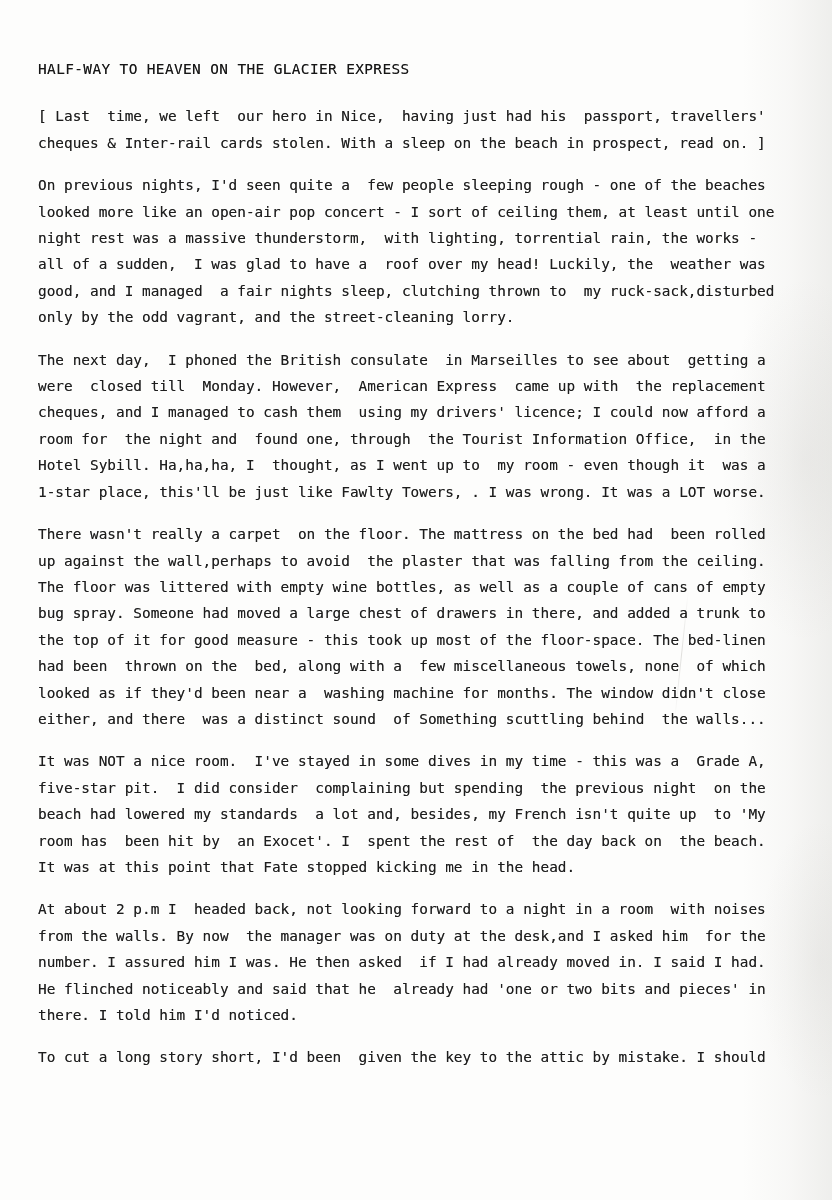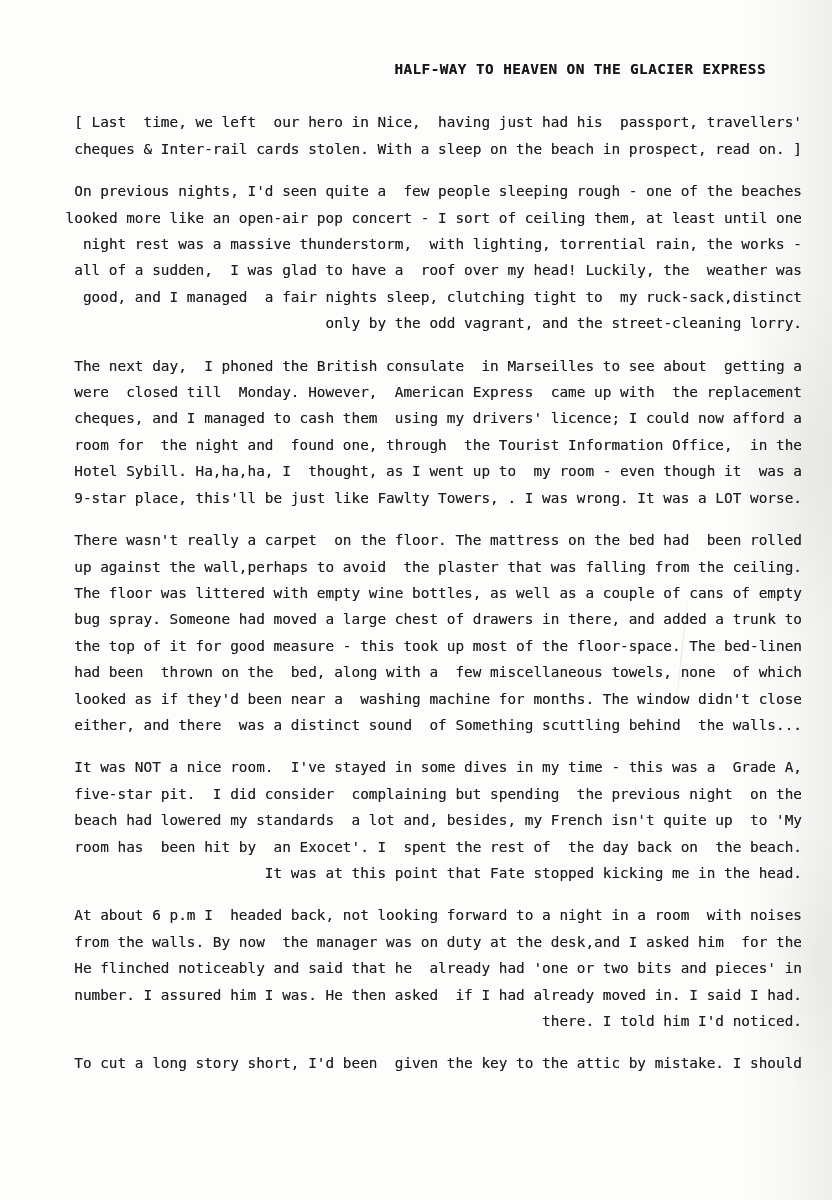--- a/index.html
+++ b/index.html
@@ -38,32 +38,31 @@
     position: absolute;
     top: 0;
     left: 0;
     width: 832px;
     box-sizing: border-box;
     padding: 56px 30px 0 38px;
     color: #1d1d1d;
   }
   .doc-title {
     font-size: 14.4px;
-    font-weight: 700;
+    font-weight: 400;
     letter-spacing: 0.4px;
     line-height: 26.4px;
-    margin: 0 36px 27px 0;
-    text-align: right;
+    margin: 0 36px 21px 0;
+    text-align: left;
     white-space: pre;
     color: #161616;
     text-shadow: 0 0 0.5px rgba(20,20,20,0.6);
   }
   .paragraph {
     margin: 0 0 16px 0;
-    text-align: right;
   }
   .text-line {
     font-size: 14.4px;
     line-height: 26.4px;
     white-space: pre;
     text-shadow: 0 0 0.6px rgba(25,25,25,0.55);
   }
 </style>
 </head>
 <body>
@@ -76,52 +75,52 @@
   <div id="paragraphs">
       <div class="paragraph">
         <div class="text-line">[ Last  time, we left  our hero in Nice,  having just had his  passport, travellers'</div>
         <div class="text-line">cheques &amp; Inter-rail cards stolen. With a sleep on the beach in prospect, read on. ]</div>
       </div>
       <div class="paragraph">
         <div class="text-line">On previous nights, I'd seen quite a  few people sleeping rough - one of the beaches</div>
         <div class="text-line">looked more like an open-air pop concert - I sort of ceiling them, at least until one</div>
         <div class="text-line">night rest was a massive thunderstorm,  with lighting, torrential rain, the works -</div>
         <div class="text-line">all of a sudden,  I was glad to have a  roof over my head! Luckily, the  weather was</div>
-        <div class="text-line">good, and I managed  a fair nights sleep, clutching tight to  my ruck-sack,distinct</div>
+        <div class="text-line">good, and I managed  a fair nights sleep, clutching thrown to  my ruck-sack,disturbed</div>
         <div class="text-line">only by the odd vagrant, and the street-cleaning lorry.</div>
       </div>
       <div class="paragraph">
         <div class="text-line">The next day,  I phoned the British consulate  in Marseilles to see about  getting a</div>
         <div class="text-line">were  closed till  Monday. However,  American Express  came up with  the replacement</div>
         <div class="text-line">cheques, and I managed to cash them  using my drivers' licence; I could now afford a</div>
         <div class="text-line">room for  the night and  found one, through  the Tourist Information Office,  in the</div>
         <div class="text-line">Hotel Sybill. Ha,ha,ha, I  thought, as I went up to  my room - even though it  was a</div>
-        <div class="text-line">9-star place, this'll be just like Fawlty Towers, . I was wrong. It was a LOT worse.</div>
+        <div class="text-line">1-star place, this'll be just like Fawlty Towers, . I was wrong. It was a LOT worse.</div>
       </div>
       <div class="paragraph">
         <div class="text-line">There wasn't really a carpet  on the floor. The mattress on the bed had  been rolled</div>
         <div class="text-line">up against the wall,perhaps to avoid  the plaster that was falling from the ceiling.</div>
         <div class="text-line">The floor was littered with empty wine bottles, as well as a couple of cans of empty</div>
         <div class="text-line">bug spray. Someone had moved a large chest of drawers in there, and added a trunk to</div>
         <div class="text-line">the top of it for good measure - this took up most of the floor-space. The bed-linen</div>
         <div class="text-line">had been  thrown on the  bed, along with a  few miscellaneous towels, none  of which</div>
         <div class="text-line">looked as if they'd been near a  washing machine for months. The window didn't close</div>
         <div class="text-line">either, and there  was a distinct sound  of Something scuttling behind  the walls...</div>
       </div>
       <div class="paragraph">
         <div class="text-line">It was NOT a nice room.  I've stayed in some dives in my time - this was a  Grade A,</div>
         <div class="text-line">five-star pit.  I did consider  complaining but spending  the previous night  on the</div>
         <div class="text-line">beach had lowered my standards  a lot and, besides, my French isn't quite up  to 'My</div>
         <div class="text-line">room has  been hit by  an Exocet'. I  spent the rest of  the day back on  the beach.</div>
         <div class="text-line">It was at this point that Fate stopped kicking me in the head.</div>
       </div>
       <div class="paragraph">
-        <div class="text-line">At about 6 p.m I  headed back, not looking forward to a night in a room  with noises</div>
+        <div class="text-line">At about 2 p.m I  headed back, not looking forward to a night in a room  with noises</div>
         <div class="text-line">from the walls. By now  the manager was on duty at the desk,and I asked him  for the</div>
+        <div class="text-line">number. I assured him I was. He then asked  if I had already moved in. I said I had.</div>
         <div class="text-line">He flinched noticeably and said that he  already had 'one or two bits and pieces' in</div>
-        <div class="text-line">number. I assured him I was. He then asked  if I had already moved in. I said I had.</div>
         <div class="text-line">there. I told him I'd noticed.</div>
       </div>
       <div class="paragraph">
         <div class="text-line">To cut a long story short, I'd been  given the key to the attic by mistake. I should</div>
       </div>
     </div>
 </div>
 
 </body></html>

